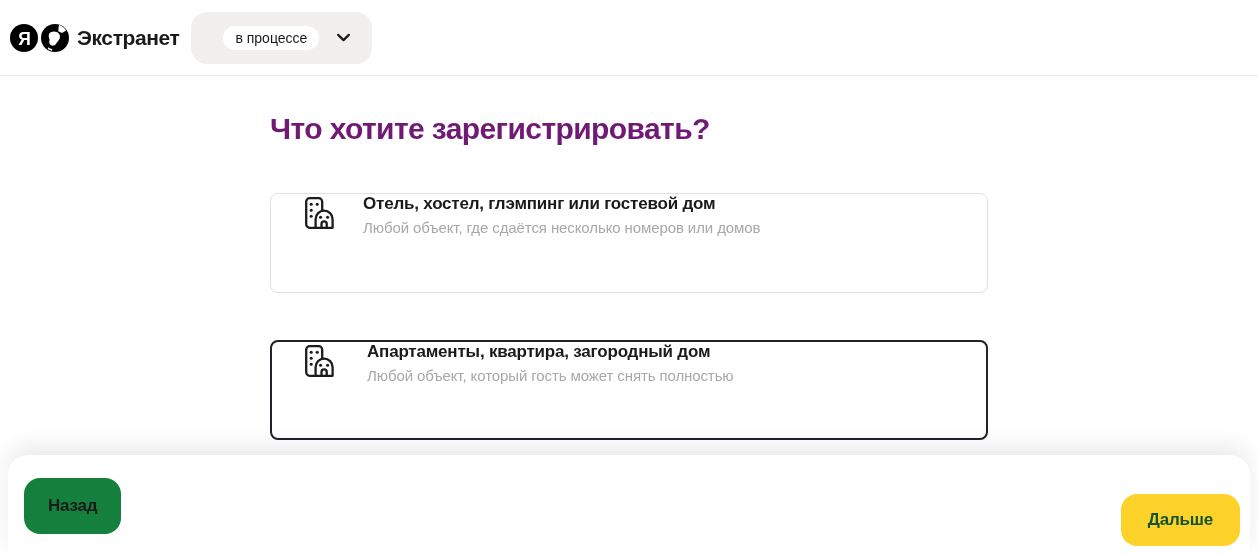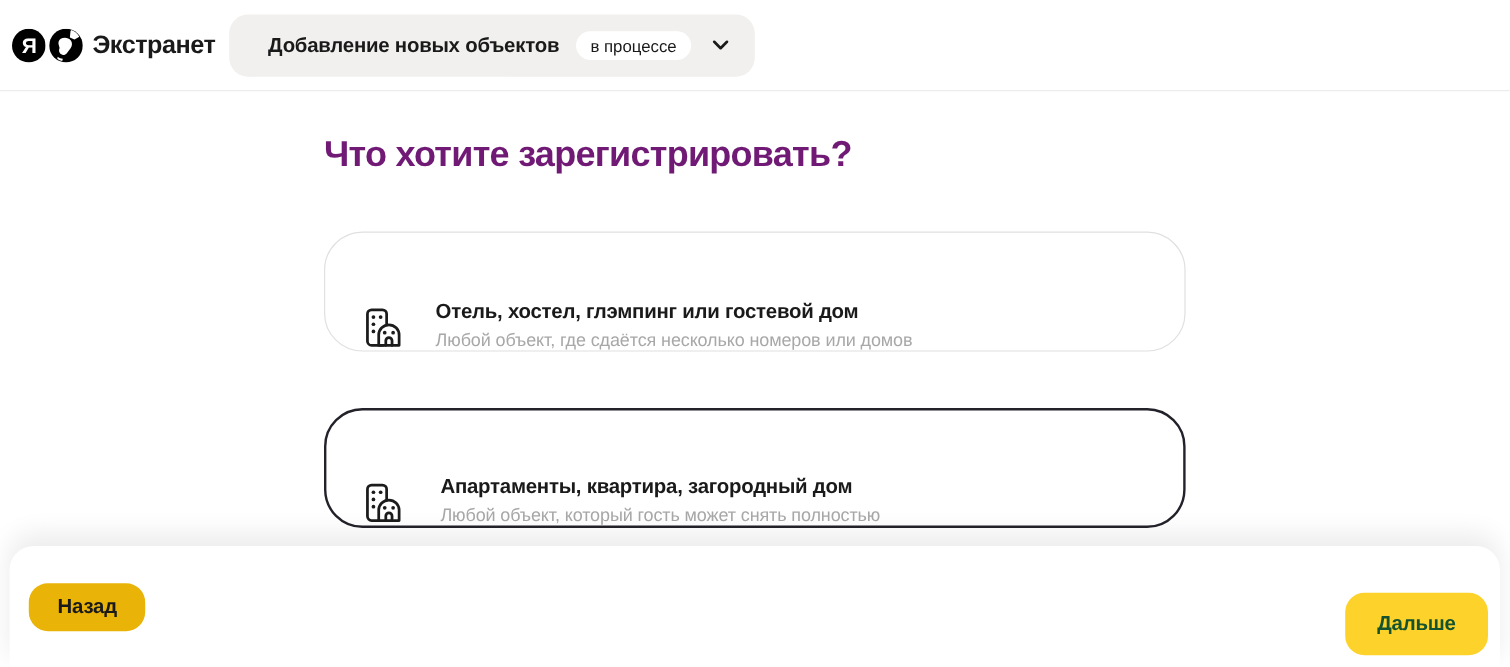--- a/index.html
+++ b/index.html
@@ -47,42 +47,42 @@
     cursor:pointer; overflow:hidden;
   }
 
   
   main { width:718px; margin:0 auto; }
   h1 {
     margin:36px 0; font-size:30px; font-weight:700;
     letter-spacing:-0.6px; color:#701a75;
   }
   .card {
-    display:flex; align-items:flex-end; gap:24px;
+    display:flex; align-items:flex-start; gap:24px;
     height:100px; padding:0 28px 0 30px; margin-bottom:12px;
-    background:#fff; border:1px solid #e0e0e0; border-radius:32px;
+    background:#fff; border:1px solid #e0e0e0; border-radius:8px;
     cursor:pointer;
     margin-top:47px;
   }
   .card.selected { border:2px solid #23222a; padding:0 27px 0 29px;gap:28px; }
   .card-icon { display:flex; flex:0 0 auto; }
   .card-title { font-size:17px; font-weight:700; margin-bottom:5px; letter-spacing:-0.2px; }
   .card-sub  { font-size:15px; color:#a8a8a8; letter-spacing:-0.1px; }
 
   
   footer {
     position:absolute; left:8px; right:8px; bottom:0; height:101px;
     background:#fff; border-radius:20px 20px 0 0;
     box-shadow:0 -10px 22px rgba(0,0,0,0.08);
     display:flex; align-items:center; justify-content:space-between;
     padding:0 10px 0 16px;
   }
   .back-btn {
-    height:40px; padding:0 24px; border:none; border-radius:16px;
-    background:#eab308; font-family:inherit; font-size:17px; font-weight:700;
+    height:56px; padding:0 24px; border:none; border-radius:16px;
+    background:#15803d; font-family:inherit; font-size:17px; font-weight:700;
     color:#1a1a1a; cursor:pointer; letter-spacing:-0.2px;
   }
   .next-btn {
     height:52px; padding:0 27px; border:none; border-radius:16px;
     background:#fcd22b; font-family:inherit; font-size:17px; font-weight:700;
     color:#14532d; cursor:pointer; letter-spacing:-0.2px;margin-top:28px;
   }
 </style>
 </head>
 <body>
@@ -102,21 +102,20 @@
           <circle cx="16" cy="16" r="16" fill="#000"></circle>
           <path fill="#fff" d="M21 1.2c3.2 1.1 6 3.4 7.7 6.3l-4.6 2.8-4.4-2.1.6-6z"></path>
           <path fill="#fff" d="M11 9.5c3.4-1.7 7.6-.9 9.6 1.7 1.6 2.1 1.4 5.3-.4 7.5l-3.4 4.5c-1.8 2.3-5.3 2.2-6.8-.3-.8-1.3-.8-3-.1-4.5l-1-3.8c-.4-2 .5-4.2 2.1-5.1z"></path>
           <path fill="#fff" d="M8 26.5c1.5 1 3.2 1.8 5 2.1l-.6 2.1c-1.7-.4-3.2-1.1-4.6-2l.2-2.2z"></path>
         </svg>
       </span>
       <span class="logo-text">Экстранет</span>
     </div>
 
     <button class="flow-pill">
-      <span class="flow-label">Добавление новых объектов</span>
       <span class="flow-badge">в процессе</span>
       <span class="chev">
         <svg width="17" height="17" viewBox="0 0 16 16">
           <path d="M3 5.5l5 5 5-5" fill="none" stroke="#1a1a1a" stroke-width="2.1" stroke-linecap="round" stroke-linejoin="round"></path>
         </svg>
       </span>
     </button>
 
   </header>
 

